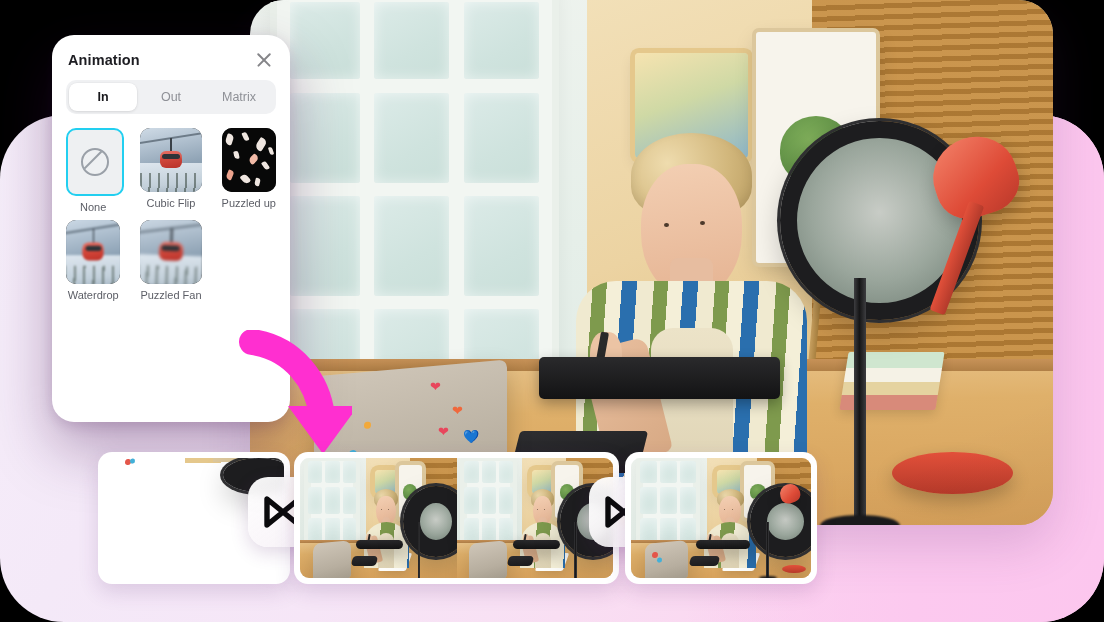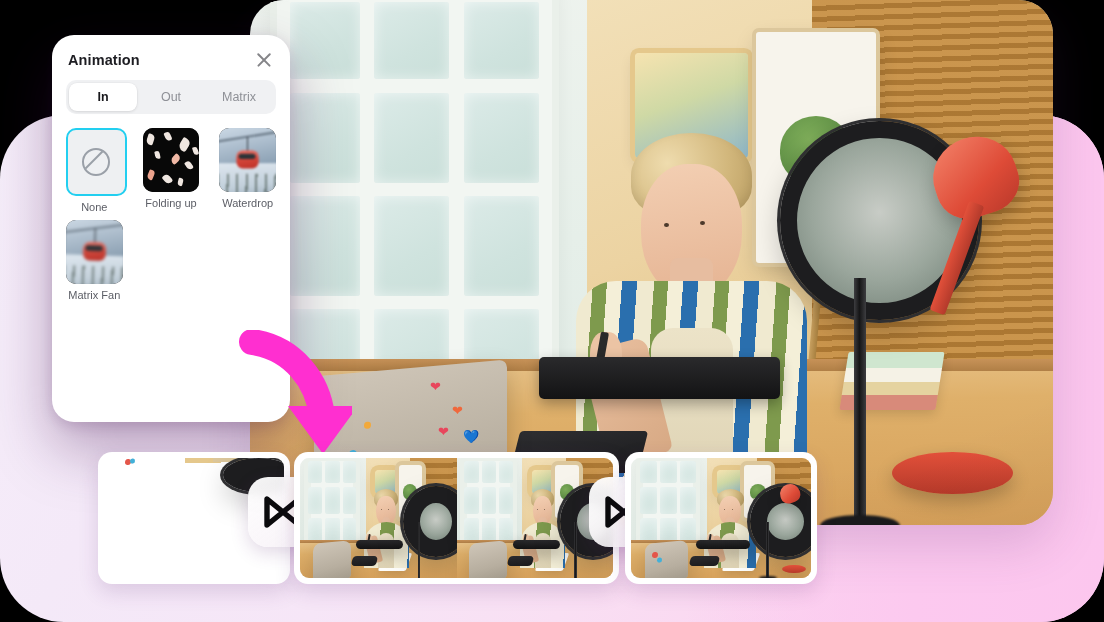--- a/index.html
+++ b/index.html
@@ -321,37 +321,49 @@
 
     <div class="grid">
 
       <div class="cell">
         <div class="thumb none">
           <div class="noicon"></div>
         </div>
         <div class="cell-label">None</div>
       </div>
 
+      <div class="cell">
+        <div class="thumb">
+          <div class="gond">
+              <div class="gond-snow"></div>
+              <div class="gond-trees"></div>
+            <div class="gond-cable"></div>
+              <div class="gond-car"></div>
+              <div class="gond-win"></div>
+            </div>
+        </div>
+        <div class="cell-label">Cubic Flip</div>
+      </div>
 
       <div class="cell">
         <div class="thumb">
           <div class="puzz">
             <div class="shard" style="left:8%;top:10%;width:13%;height:17%;transform:rotate(18deg)"></div>
             <div class="shard" style="left:40%;top:6%;width:10%;height:14%;transform:rotate(-24deg)"></div>
             <div class="shard" style="left:66%;top:16%;width:15%;height:20%;transform:rotate(32deg)"></div>
             <div class="shard" style="left:22%;top:36%;width:9%;height:13%;transform:rotate(-12deg)"></div>
             <div class="shard" style="left:52%;top:40%;width:12%;height:16%;transform:rotate(44deg);background:#f1b9a6"></div>
             <div class="shard" style="left:76%;top:52%;width:10%;height:14%;transform:rotate(-34deg)"></div>
             <div class="shard" style="left:10%;top:66%;width:11%;height:15%;transform:rotate(22deg);background:#eda38d"></div>
             <div class="shard" style="left:38%;top:72%;width:13%;height:16%;transform:rotate(-40deg)"></div>
             <div class="shard" style="left:62%;top:78%;width:9%;height:12%;transform:rotate(14deg)"></div>
             <div class="shard" style="left:88%;top:30%;width:8%;height:12%;transform:rotate(-18deg)"></div>
           </div>
         </div>
-        <div class="cell-label">Folding up</div>
+        <div class="cell-label">Puzzled up</div>
       </div>
 
 
 
       <div class="cell">
         <div class="thumb">
           <div class="gond gond-blur2" style="transform:scale(1.06)">
             <div class="gond-snow"></div>
               <div class="gond-trees"></div>
             <div class="gond-cable"></div>
@@ -365,21 +377,21 @@
       <div class="cell">
         <div class="thumb">
           <div class="gond gond-blur" style="transform:rotate(2deg) scale(1.08)">
             <div class="gond-snow"></div>
               <div class="gond-trees"></div>
             <div class="gond-cable"></div>
               <div class="gond-car"></div>
               <div class="gond-win"></div>
             </div>
         </div>
-        <div class="cell-label">Matrix Fan</div>
+        <div class="cell-label">Puzzled Fan</div>
       </div>
 
 
 
     </div>
   </div>
 
   <div class="arrow">
     <svg width="120" height="130" viewBox="0 0 120 130" fill="none">
       <path d="M20 12 C 62 18, 86 52, 90 86" stroke="#FF2FD0" stroke-width="26" stroke-linecap="round" fill="none"></path>

